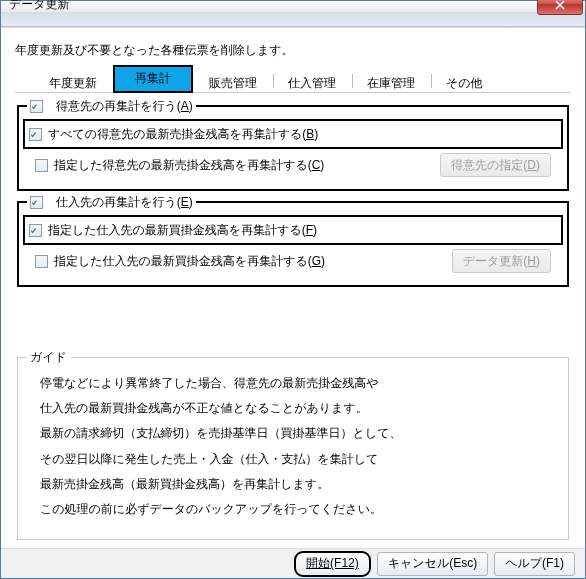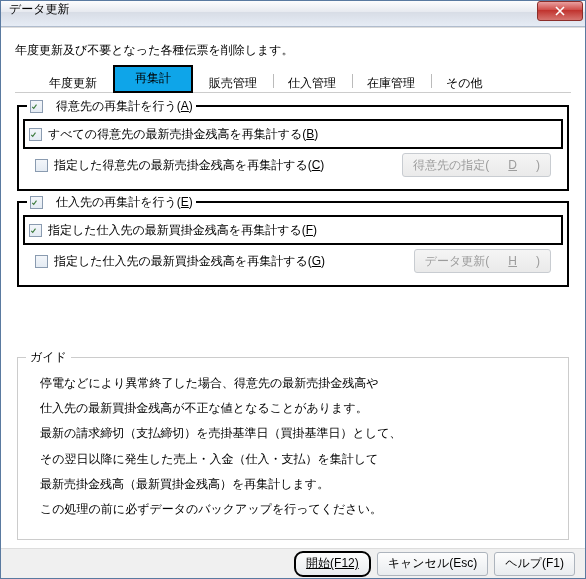--- a/index.html
+++ b/index.html
@@ -19,20 +19,21 @@
     box-sizing: border-box;
     background: #f0f0f0;
     display: flex;
     flex-direction: column;
   }
   .titlebar {
     height: 26px;
     background: linear-gradient(to bottom, #fdfdfd, #e6e9ef 45%, #d8dde6 46%, #e6ecf5);
     border-bottom: 1px solid #b0bccd;
     display: flex;
+    align-items: center;
     padding: 0 2px 18px 8px;
     box-sizing: border-box;
   }
   .titlebar .title {
     flex: 1;
     color: #000;
     font-size: 12px;
   }
   .close-btn {
     width: 44px;
@@ -152,21 +153,20 @@
     height: 22px;
     border: 1px solid #adb4bd;
     background: linear-gradient(to bottom,#fdfdfd,#e9ecef);
     padding: 0 10px;
     font-size:12px;
     cursor:default;
     display:inline-flex;
     align-items:center;
     justify-content:center;
     border-radius:3px;
-    gap:19px;
   }
   .btn.disabled {
     color:#9c9c9c;
     background: linear-gradient(to bottom,#f5f5f5,#eaeaea);
     border-color:#c8ccd1;
   }
   .spacer { flex:1; }
   .guide {
     border:1px solid #ccc;
     margin: 10px 2px 8px 2px;

